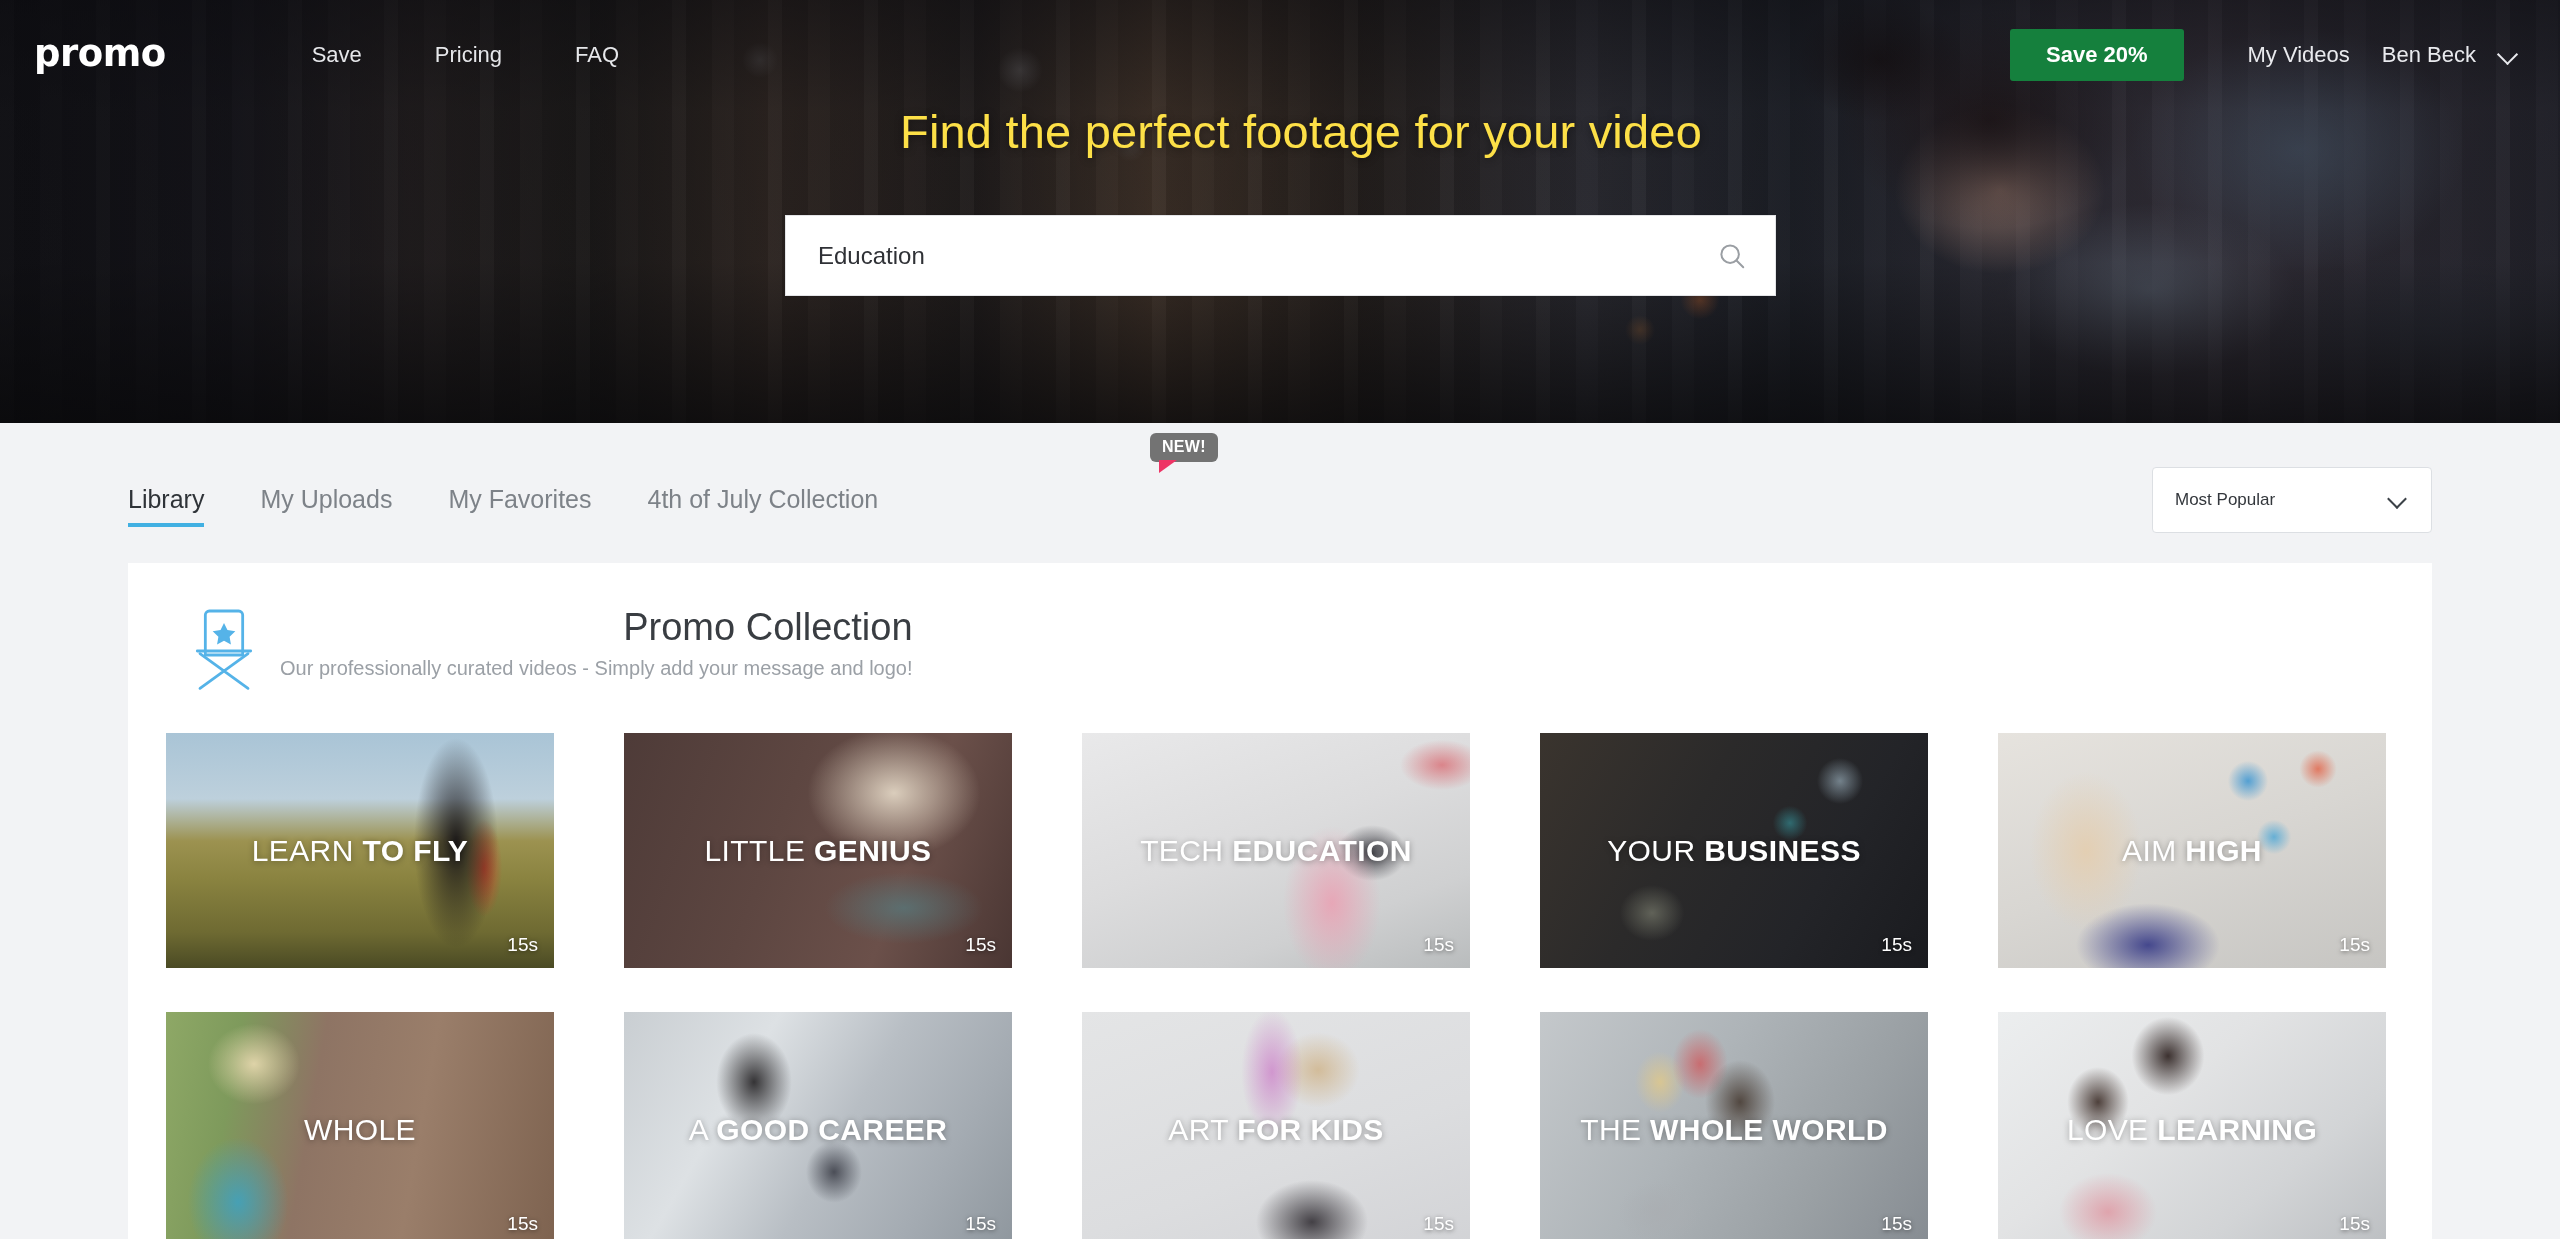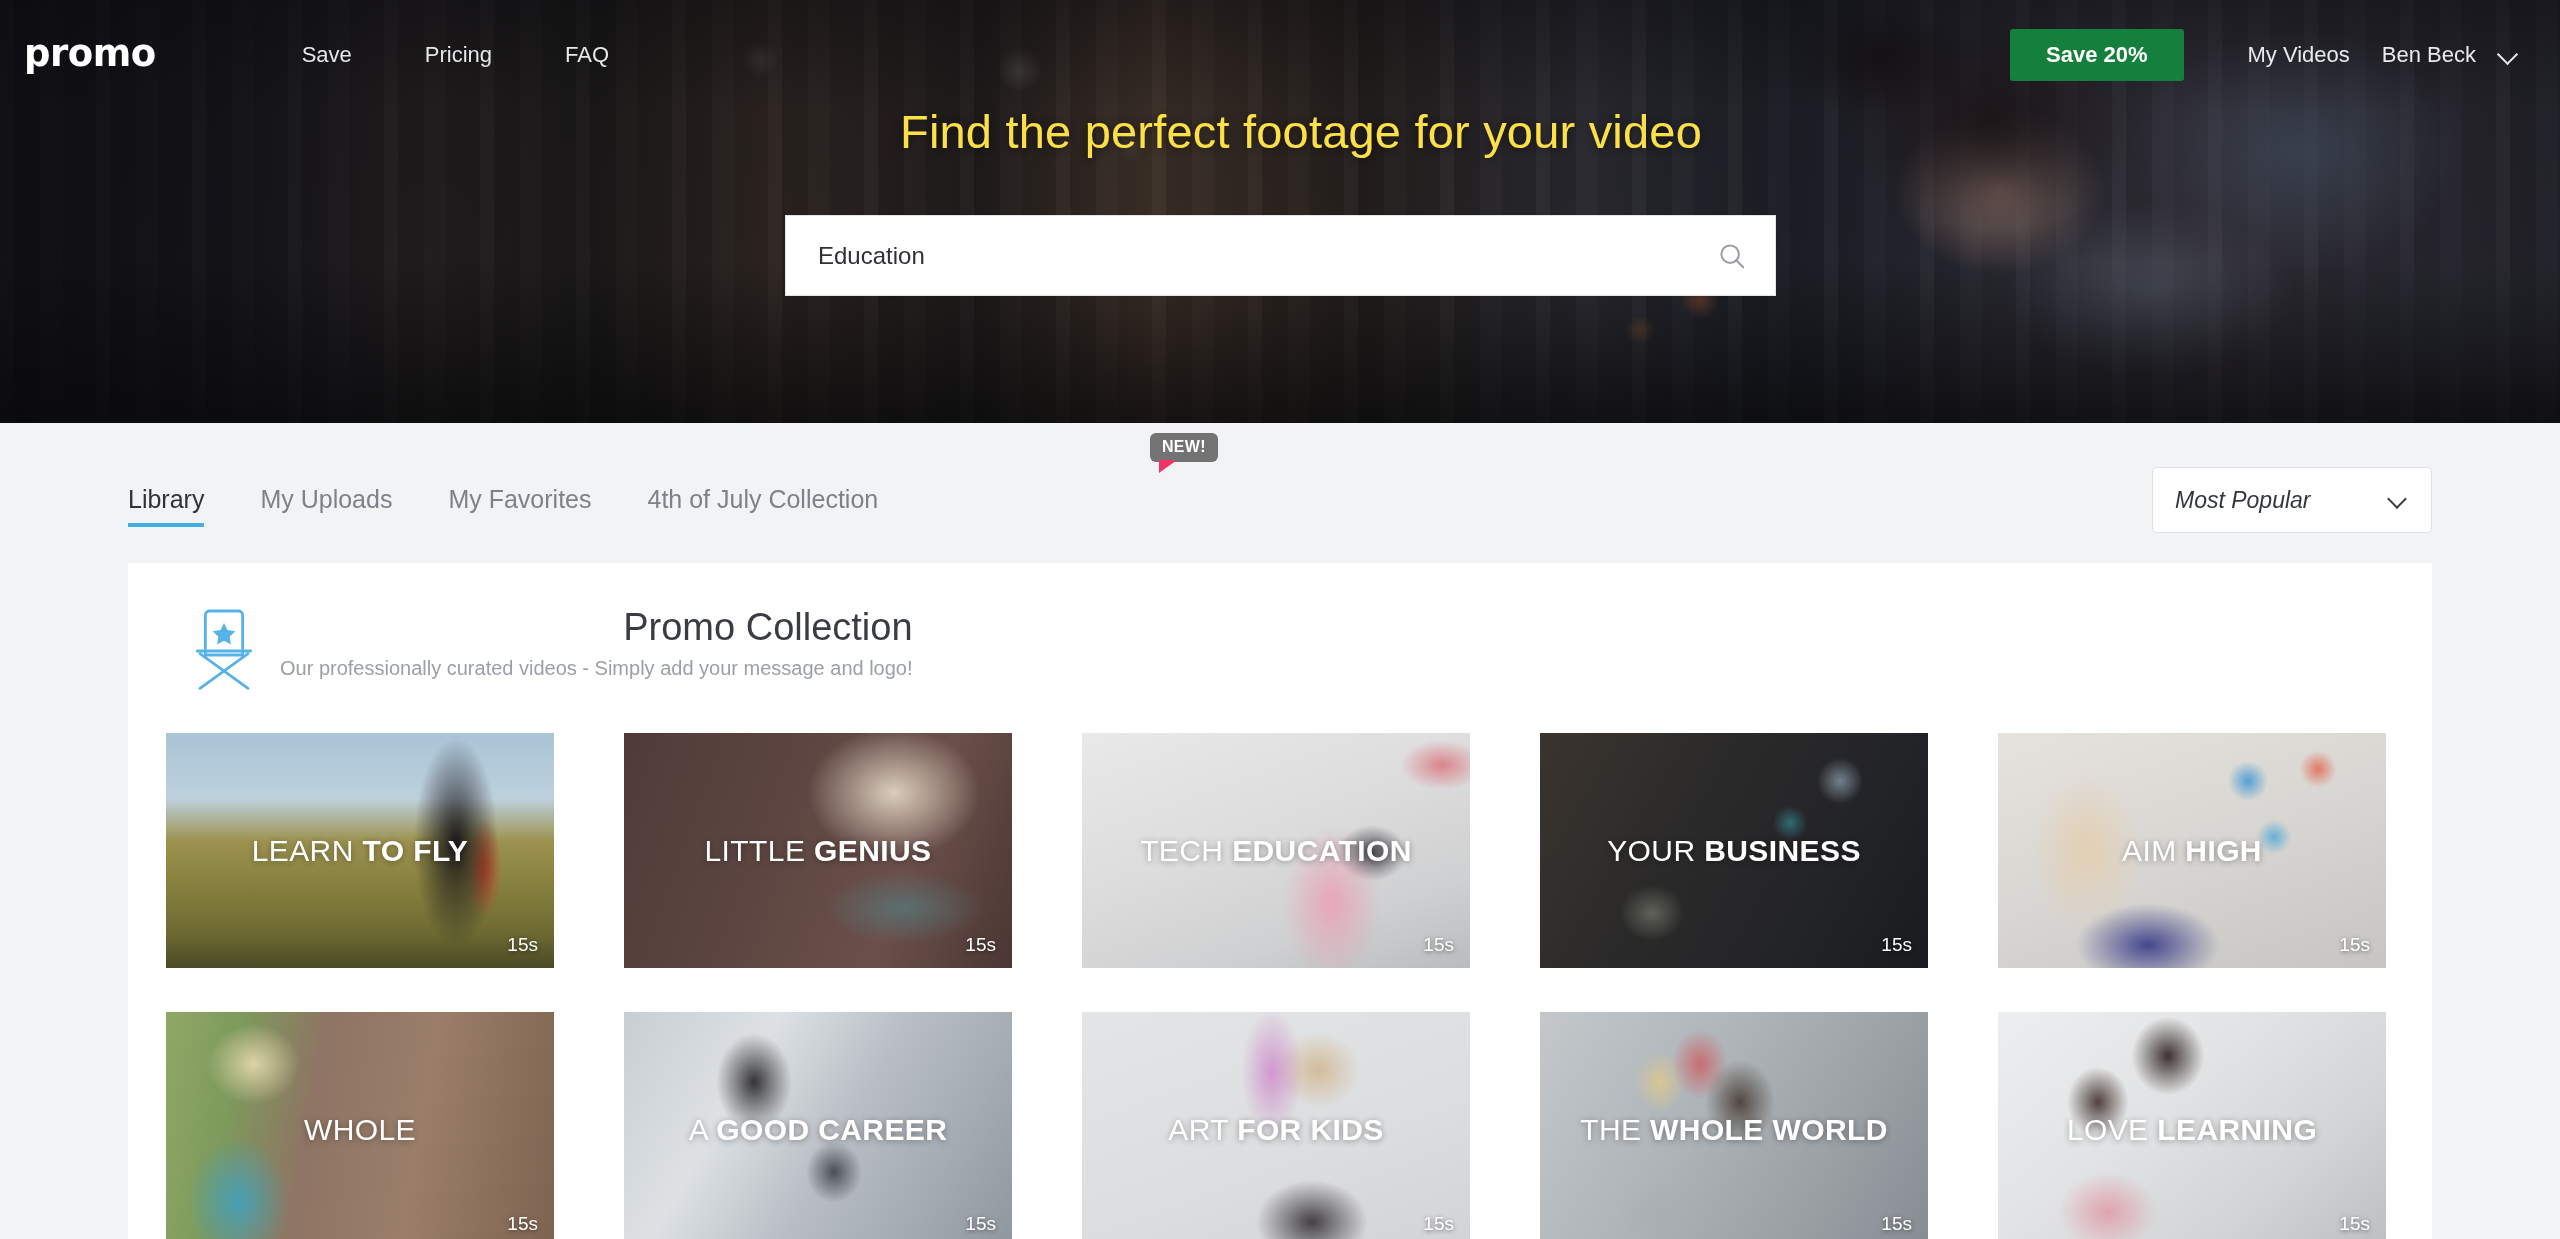--- a/index.html
+++ b/index.html
@@ -52,21 +52,21 @@
     position:absolute; inset:0;
     background:
       linear-gradient(180deg, rgba(10,10,14,.62) 0%, rgba(10,10,14,.34) 26%, rgba(10,10,14,.30) 62%, rgba(8,8,10,.80) 100%),
       linear-gradient(90deg, rgba(10,10,14,.55) 0%, rgba(10,10,14,.12) 34%, rgba(10,10,14,.05) 64%, rgba(10,10,14,.18) 100%);
   }
 
   
   #navbar{
     position:absolute; top:0; left:0; right:0; height:110px;
     display:flex; align-items:center;
-    padding:0 40px 0 24px;
+    padding:0 40px 0 34px;
     z-index:5;
   }
   #logo{
     font-family:"DejaVu Sans", sans-serif;
     font-size:37px; font-weight:700; color:#fff;
     letter-spacing:-0.5px; line-height:1;
     margin-top:-4px;
   }
   .nav-links{ display:flex; align-items:center; margin-left:146px; }
   .nav-link{
@@ -154,21 +154,21 @@
     border-right:18px solid transparent;
     border-top:13px solid #ee3465;
   }
   #sort-select{
     margin-left:auto; margin-bottom:30px;
     width:280px; height:66px;
     background:#fff; border:1px solid #dcdfe3; border-radius:4px;
     display:flex; align-items:center; padding:0 22px;
     cursor:pointer;
   }
-  #sort-label{ font-size:23px; color:#33373c;font-style:italic; }
+  #sort-label{ font-size:17px; color:#33373c; }
   #sort-caret{ margin-left:auto; width:20px; height:20px; position:relative; }
   #sort-caret:before{
     content:""; position:absolute; left:1px; top:2px;
     width:12px; height:12px;
     border-right:2.4px solid #3c4248; border-bottom:2.4px solid #3c4248;
     transform:rotate(45deg);
   }
 
   
   #panel{

